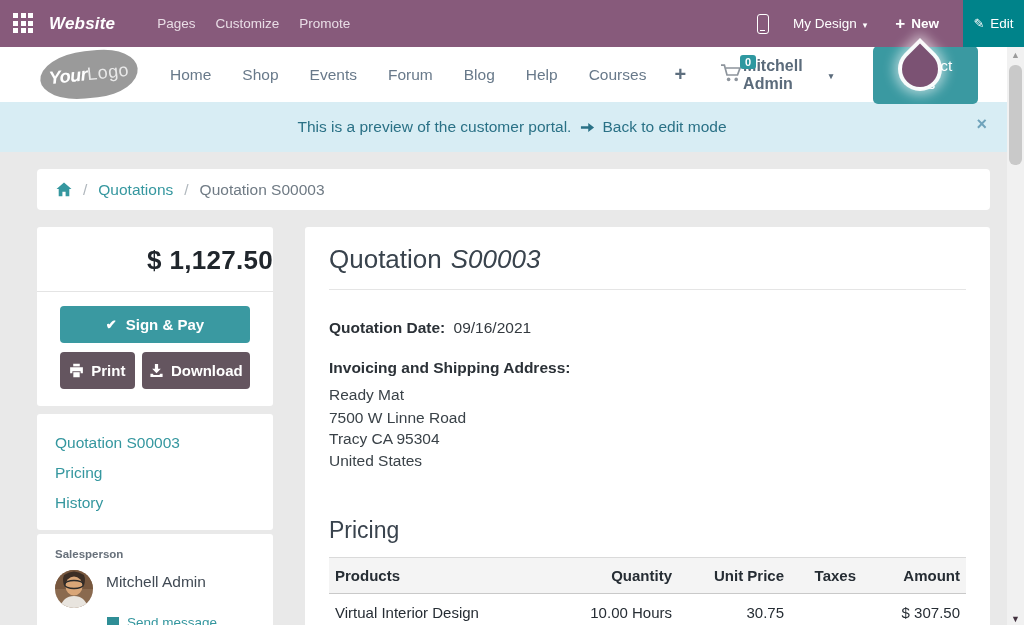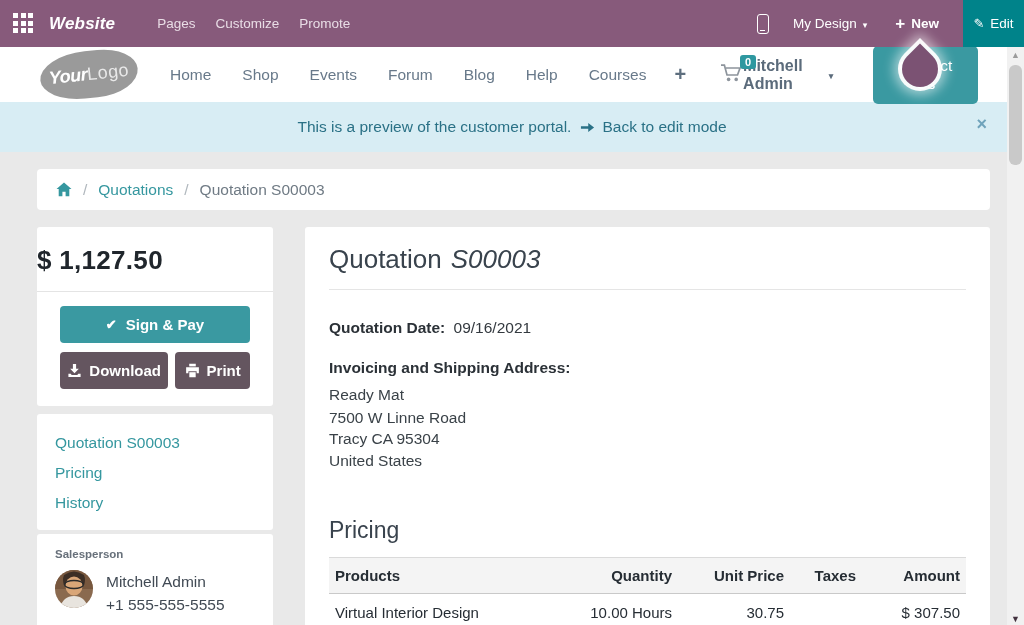--- a/index.html
+++ b/index.html
@@ -51,21 +51,21 @@
   .breadcrumb-card { background:#fff; height:41px; border-radius:4px; display:flex; align-items:center; padding:0 19px; font-size:15.5px; margin-bottom:17px; }
   .bc-sep { color:#b0b7bd; margin:0 11px; }
   .bc-link { color:#35979f; cursor:pointer; }
   .bc-current { color:#6f7a84; }
   .bc-home { display:flex; cursor:pointer; }
 
   .cols { display:flex; align-items:flex-start; }
   .sidebar { width:236px; margin-right:32px; flex-shrink:0; }
   .card { background:#fff; border-radius:3px; }
 
-  .amount { text-align:left; font-size:26px; font-weight:bold; color:#20262c; padding:18px 0 15px; letter-spacing:.3px; }
+  .amount { text-align:right; font-size:26px; font-weight:bold; color:#20262c; padding:18px 0 15px; letter-spacing:.3px; }
   .divider { border-top:1px solid #e4e4e4; }
   .btns { padding:14px 23px 17px; }
   .btn-sign { display:flex; align-items:center; justify-content:center; gap:9px; background:#3a99a1; color:#fff; height:37px; border-radius:4px; font-size:15px; font-weight:bold; cursor:pointer; }
   .check { font-size:13px; }
   .btn-row { display:flex; gap:7px; margin-top:9px; }
   .btn-dark { display:flex; align-items:center; justify-content:center; gap:7px; background:#64555f; color:#fff; height:37px; border-radius:4px; font-size:15px; font-weight:bold; cursor:pointer; }
   .btn-download { flex:1.45; }
   .btn-print { flex:1; }
 
   .links-card { margin-top:8px; padding:13px 18px 11px; }
@@ -202,34 +202,34 @@
     <div class="sidebar">
       <div class="card">
         <div class="amount">$ 1,127.50</div>
         <div class="divider"></div>
         <div class="btns">
           <div class="btn-sign">
             <span class="check">✔</span>
             <span>Sign &amp; Pay</span>
           </div>
           <div class="btn-row">
-            <div class="btn-dark btn-download">
-              <svg width="15" height="15" viewBox="0 0 16 16">
-                <path d="M6.3 1 H9.7 V6.2 H12.6 L8 10.8 L3.4 6.2 H6.3 Z" fill="#fff"></path>
-                <path d="M1.5 11.4 L4 11.4 L5 12.9 H11 L12 11.4 H14.5 V15 H1.5 Z" fill="#fff"></path>
-              </svg>
-              <span>Download</span>
-            </div>
             <div class="btn-dark btn-print">
               <svg width="15" height="15" viewBox="0 0 16 16">
                 <path d="M4.5 0.8 H11.5 V3.6 H4.5 Z" fill="#fff"></path>
                 <path d="M1.2 4.6 H14.8 V11 H12.4 V8.8 H3.6 V11 H1.2 Z" fill="#fff"></path>
                 <path d="M4.6 9.8 H11.4 V15.2 H4.6 Z" fill="#fff"></path>
               </svg>
               <span>Print</span>
+            </div>
+            <div class="btn-dark btn-download">
+              <svg width="15" height="15" viewBox="0 0 16 16">
+                <path d="M6.3 1 H9.7 V6.2 H12.6 L8 10.8 L3.4 6.2 H6.3 Z" fill="#fff"></path>
+                <path d="M1.5 11.4 L4 11.4 L5 12.9 H11 L12 11.4 H14.5 V15 H1.5 Z" fill="#fff"></path>
+              </svg>
+              <span>Download</span>
             </div>
           </div>
         </div>
       </div>
 
       <div class="card links-card">
         <a class="side-link">Quotation S00003</a>
         <a class="side-link">Pricing</a>
         <a class="side-link">History</a>
       </div>
@@ -242,21 +242,20 @@
               <rect width="38" height="38" fill="#8a6a4f"></rect>
               <rect width="38" height="19" fill="#77573e"></rect>
               <path d="M9 5 Q19 -2 29 5 Q31 10 29 15 Q19 9 9 15 Q7 10 9 5" fill="#3c2e25"></path>
               <ellipse cx="19" cy="16" rx="8.5" ry="9.5" fill="#d9a678"></ellipse>
               <path d="M5 38 Q8 26 19 26 Q30 26 33 38 Z" fill="#e8e4de"></path>
               <ellipse cx="19" cy="14.5" rx="9.5" ry="4" fill="none" stroke="#2b2b2b" stroke-width="1.4"></ellipse>
             </svg>
           </div>
           <div class="sales-info">
             <div>Mitchell Admin</div>
-            <div>+1 555-555-5555</div>
           </div>
         </div>
         <div class="send-row">
           <svg width="14" height="13" viewBox="0 0 14 13">
             <path d="M1 1 H13 V9 H6 L2.5 12.2 V9 H1 Z" fill="#2f8e96"></path>
           </svg>
           <span>Send message</span>
         </div>
       </div>
     </div>

